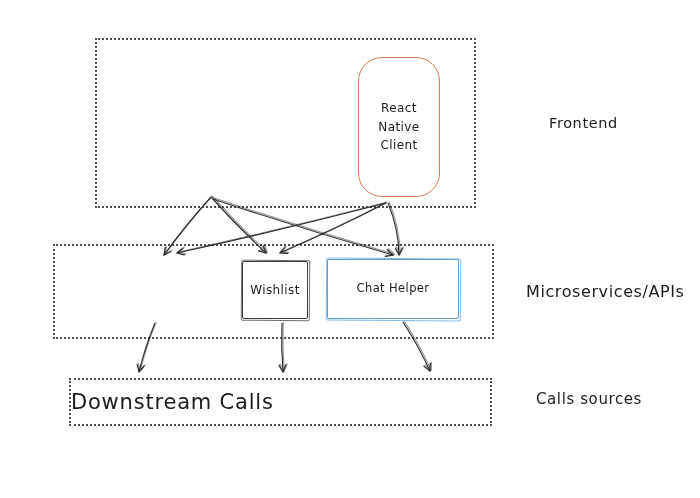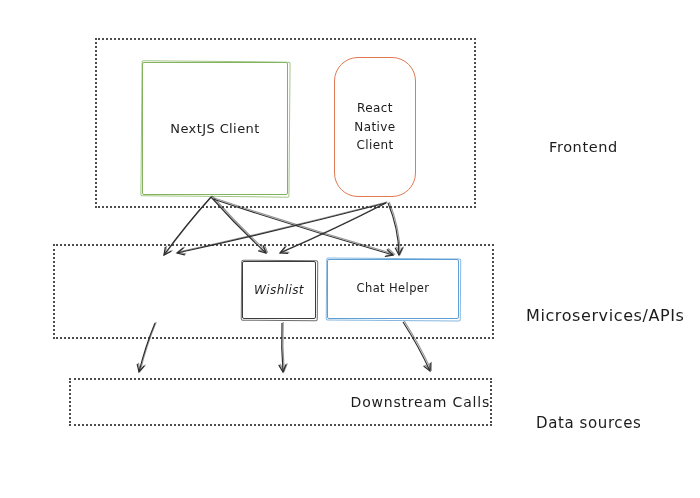--- a/index.html
+++ b/index.html
@@ -6,61 +6,58 @@
   .canvas{
     position:relative;width:700px;height:498px;background:#ffffff;
     font-family:"DejaVu Sans", sans-serif;color:#1c1c1c;overflow:hidden;
   }
   
   .frame{position:absolute;border:2px dotted #4d4d4d;box-sizing:border-box;}
   #frontend-frame{left:95px;top:38px;width:381px;height:170px;}
   #micro-frame{left:53px;top:244px;width:441px;height:95px;}
   #downstream-box{
     left:69px;top:378px;width:423px;height:48px;
-    display:flex;align-items:center;justify-content:flex-end;
-    font-size:14px;letter-spacing:0.8px;
+    display:flex;align-items:center;justify-content:flex-start;
+    font-size:21px;letter-spacing:0.8px;
   }
   
   .node{
     position:absolute;display:flex;align-items:center;justify-content:center;
     text-align:center;background:#ffffff;box-sizing:border-box;
     border:1.7px solid #3d3d3d;letter-spacing:0.4px;line-height:1.5;
   }
   .sketch{border-radius:2px;}
   .sketch::after{
     content:"";position:absolute;inset:-2.5px;border:1.4px solid;border-color:inherit;
     transform:rotate(0.5deg);border-radius:inherit;pointer-events:none;opacity:.75;
   }
   #nextjs{left:142px;top:62px;width:146px;height:133px;font-size:13px;}
-  #react-native{left:334px;top:57px;width:82px;height:140px;border-radius:24px;
+  #react-native{left:358px;top:57px;width:82px;height:140px;border-radius:24px;
     font-size:12px;padding:0 9px;line-height:1.55;}
   #course-catalog{left:80px;top:261px;width:146px;height:59px;font-size:12px;}
-  #wishlist{left:242px;top:261px;width:74px;height:58px;font-size:12px;font-style:italic;}
+  #wishlist{left:242px;top:261px;width:66px;height:58px;font-size:12px;}
   #chat-helper{left:327px;top:259px;width:132px;height:60px;font-size:11.5px;
     flex-direction:column;line-height:1.55;}
   
-  .side-label{position:absolute;letter-spacing:0.6px;white-space:nowrap;margin-top:24px;}
+  .side-label{position:absolute;letter-spacing:0.6px;white-space:nowrap;}
   #label-frontend{left:549px;top:115px;font-size:14.5px;}
   #label-micro{left:526px;top:282px;font-size:16px;}
   #label-data{left:536px;top:390px;font-size:15px;}
   
   #arrows{position:absolute;left:0;top:0;width:700px;height:498px;pointer-events:none;}
   .edge{fill:none;stroke-width:1.15;}
   .dup{opacity:0.5;}
 </style>
 </head>
 <body>
 
 <div class="canvas">
 
   <div class="frame" id="frontend-frame" style="border-color: rgb(77, 77, 77);"></div>
 
-  <div class="node sketch" id="nextjs" style="border-color: rgb(132, 179, 95);">
-    <span>NextJS Client</span>
-  </div>
 
   <div class="node" id="react-native" style="border-color: rgb(224, 122, 82);">
     <span>React Native Client</span>
   </div>
 
   <div class="side-label" id="label-frontend">Frontend</div>
 
   <div class="frame" id="micro-frame" style="border-color: rgb(77, 77, 77);"></div>
 
 
@@ -71,21 +68,21 @@
   <div class="node sketch" id="chat-helper" style="border-color: rgb(95, 159, 212);">
     <span>Chat Helper</span>
   </div>
 
   <div class="side-label" id="label-micro">Microservices/APIs</div>
 
   <div class="frame" id="downstream-box" style="border-color: rgb(77, 77, 77);">
     <span>Downstream Calls</span>
   </div>
 
-  <div class="side-label" id="label-data">Data sources</div>
+  <div class="side-label" id="label-data">Calls sources</div>
 
   <svg id="arrows" viewBox="0 0 700 498">
     <defs>
       <marker id="ah" markerWidth="10" markerHeight="10" refX="7" refY="4" orient="auto">
         <path d="M1,1 L7,4 L1,7" fill="none" stroke="#2e2e2e" stroke-width="1.1" stroke-linecap="round"></path>
       </marker>
     </defs>
   <path d="M 211 197 Q 185.94613434467803 224.740833003446 164 255" class="edge" stroke="#2e2e2e" marker-end="url(#ah)"></path>
       <path d="M 211 197 Q 185.94613434467803 224.740833003446 164 255" class="edge dup" stroke="#2e2e2e" marker-end="url(#ah)" transform="translate(1.2,-1)"></path>
       <path d="M 211 197 Q 237.07310367878117 226.4014160297685 266 253" class="edge" stroke="#2e2e2e" marker-end="url(#ah)"></path>

